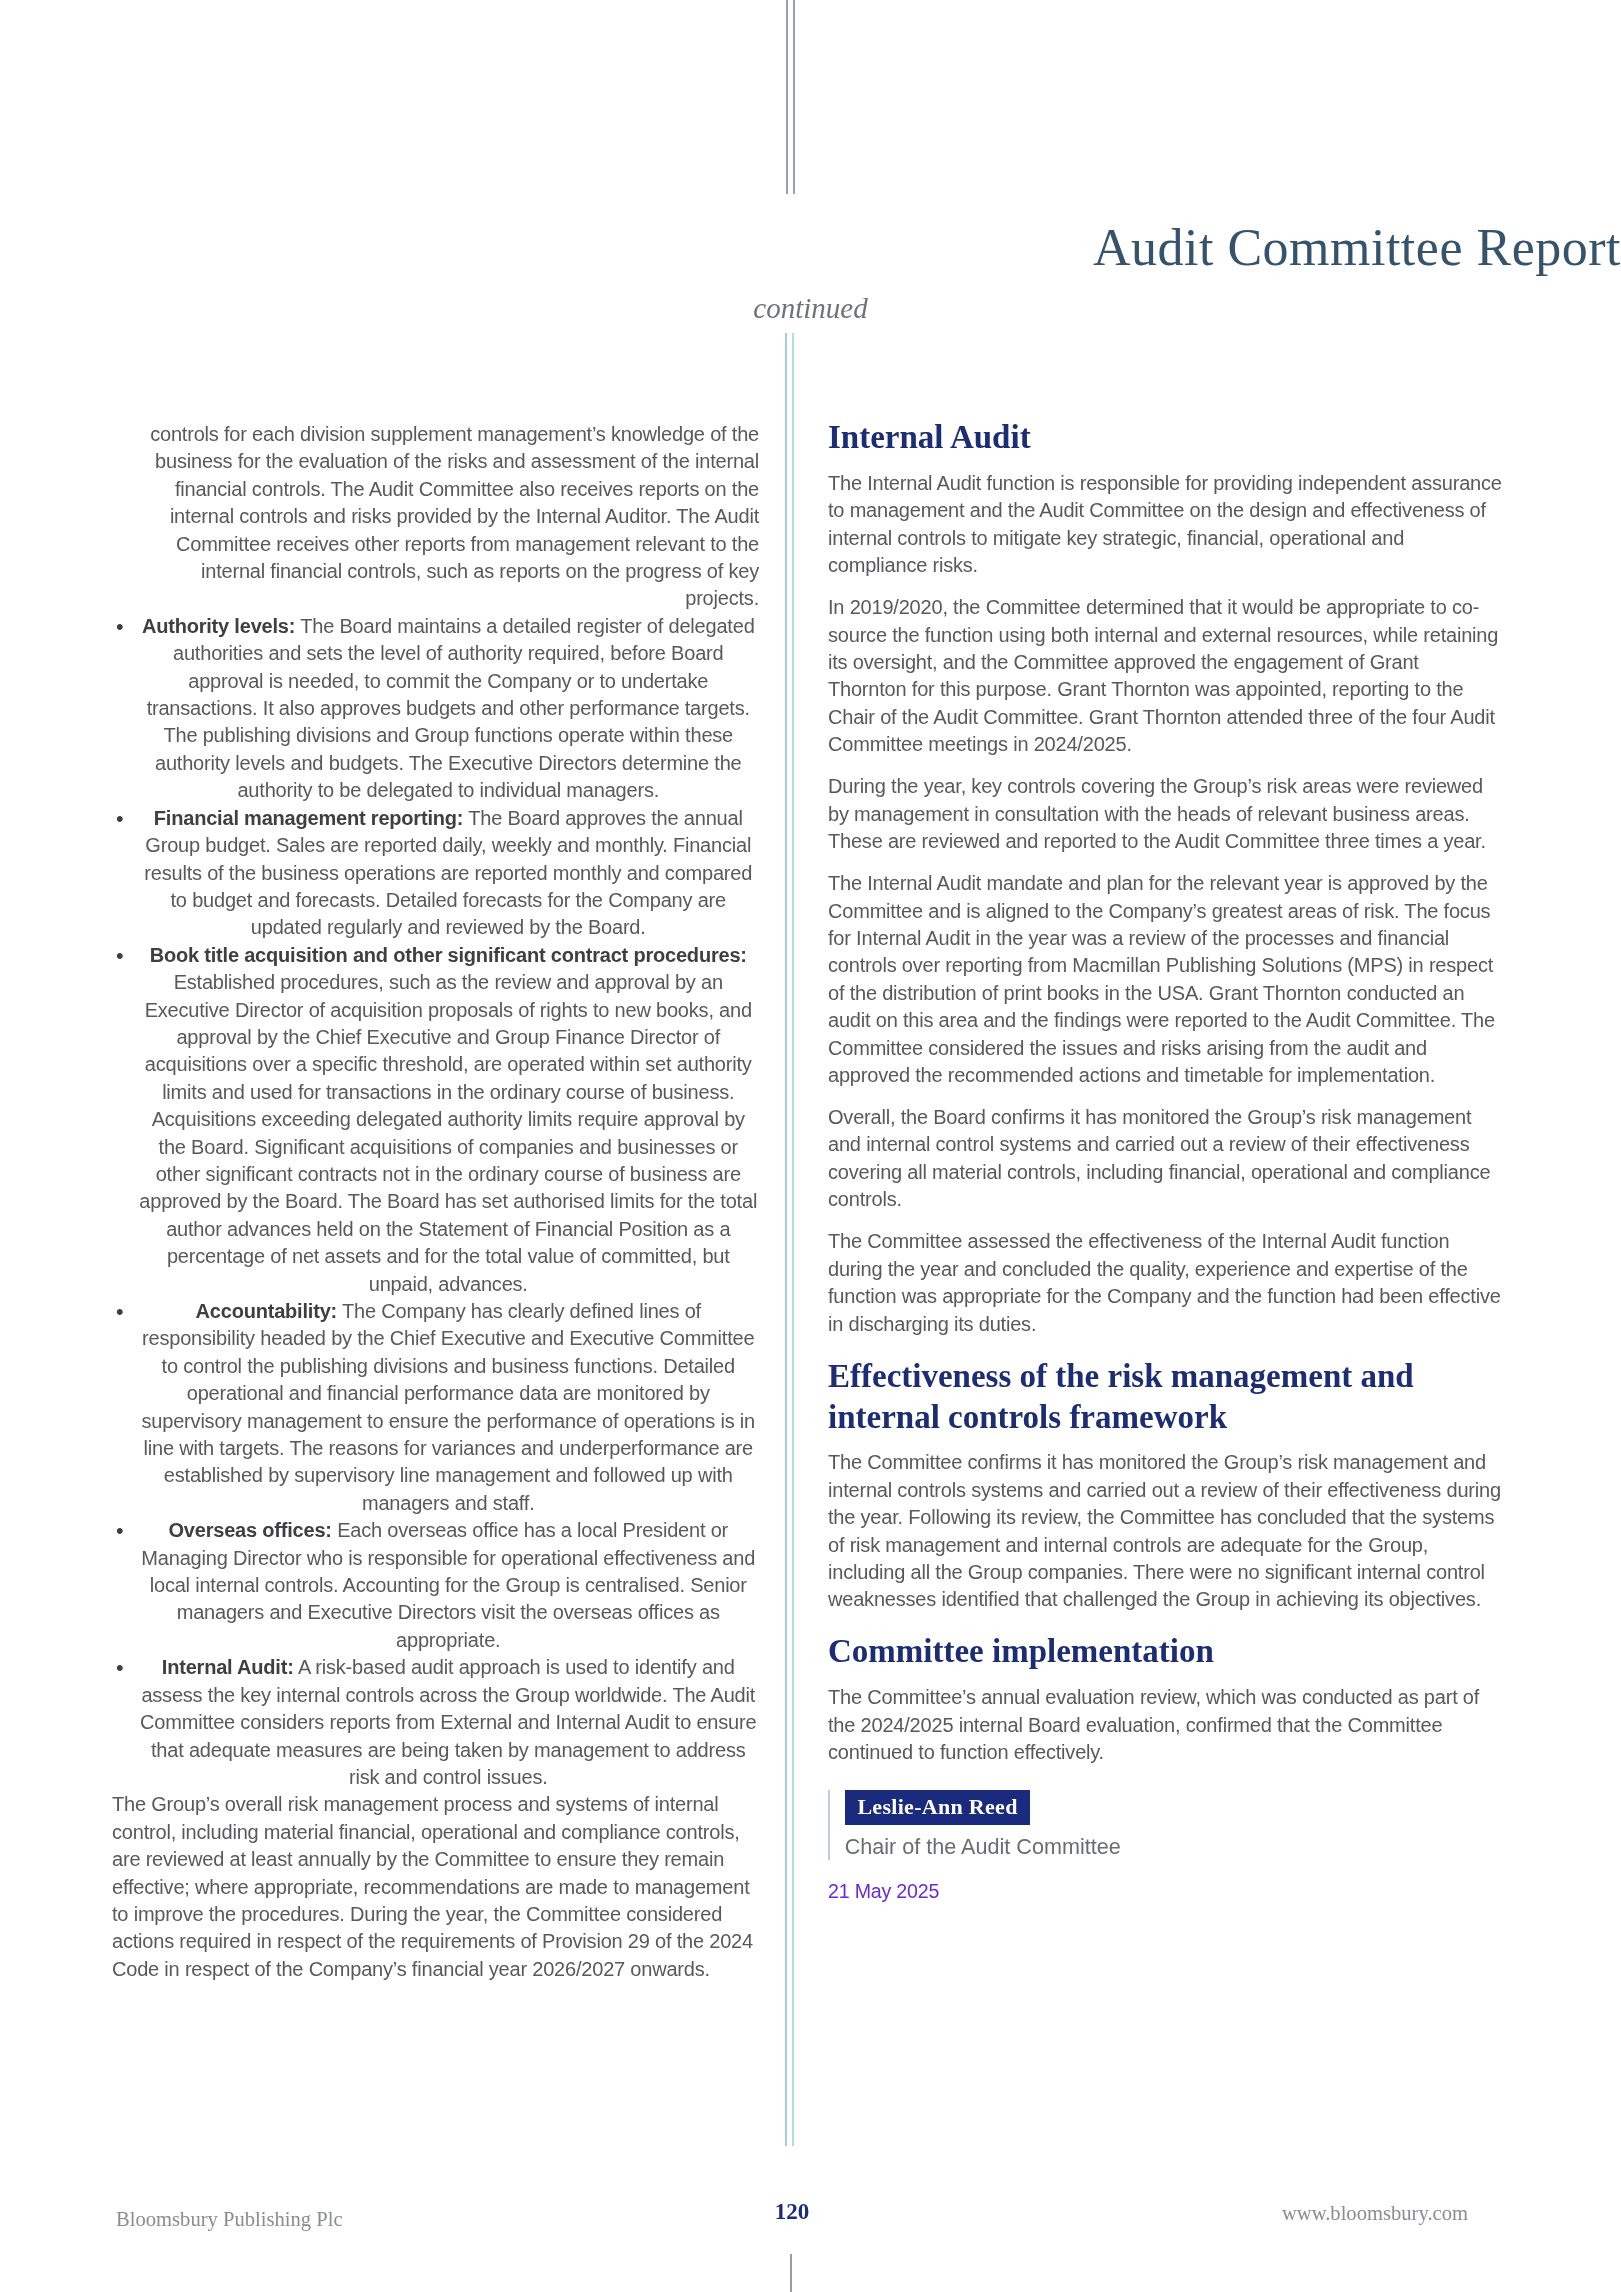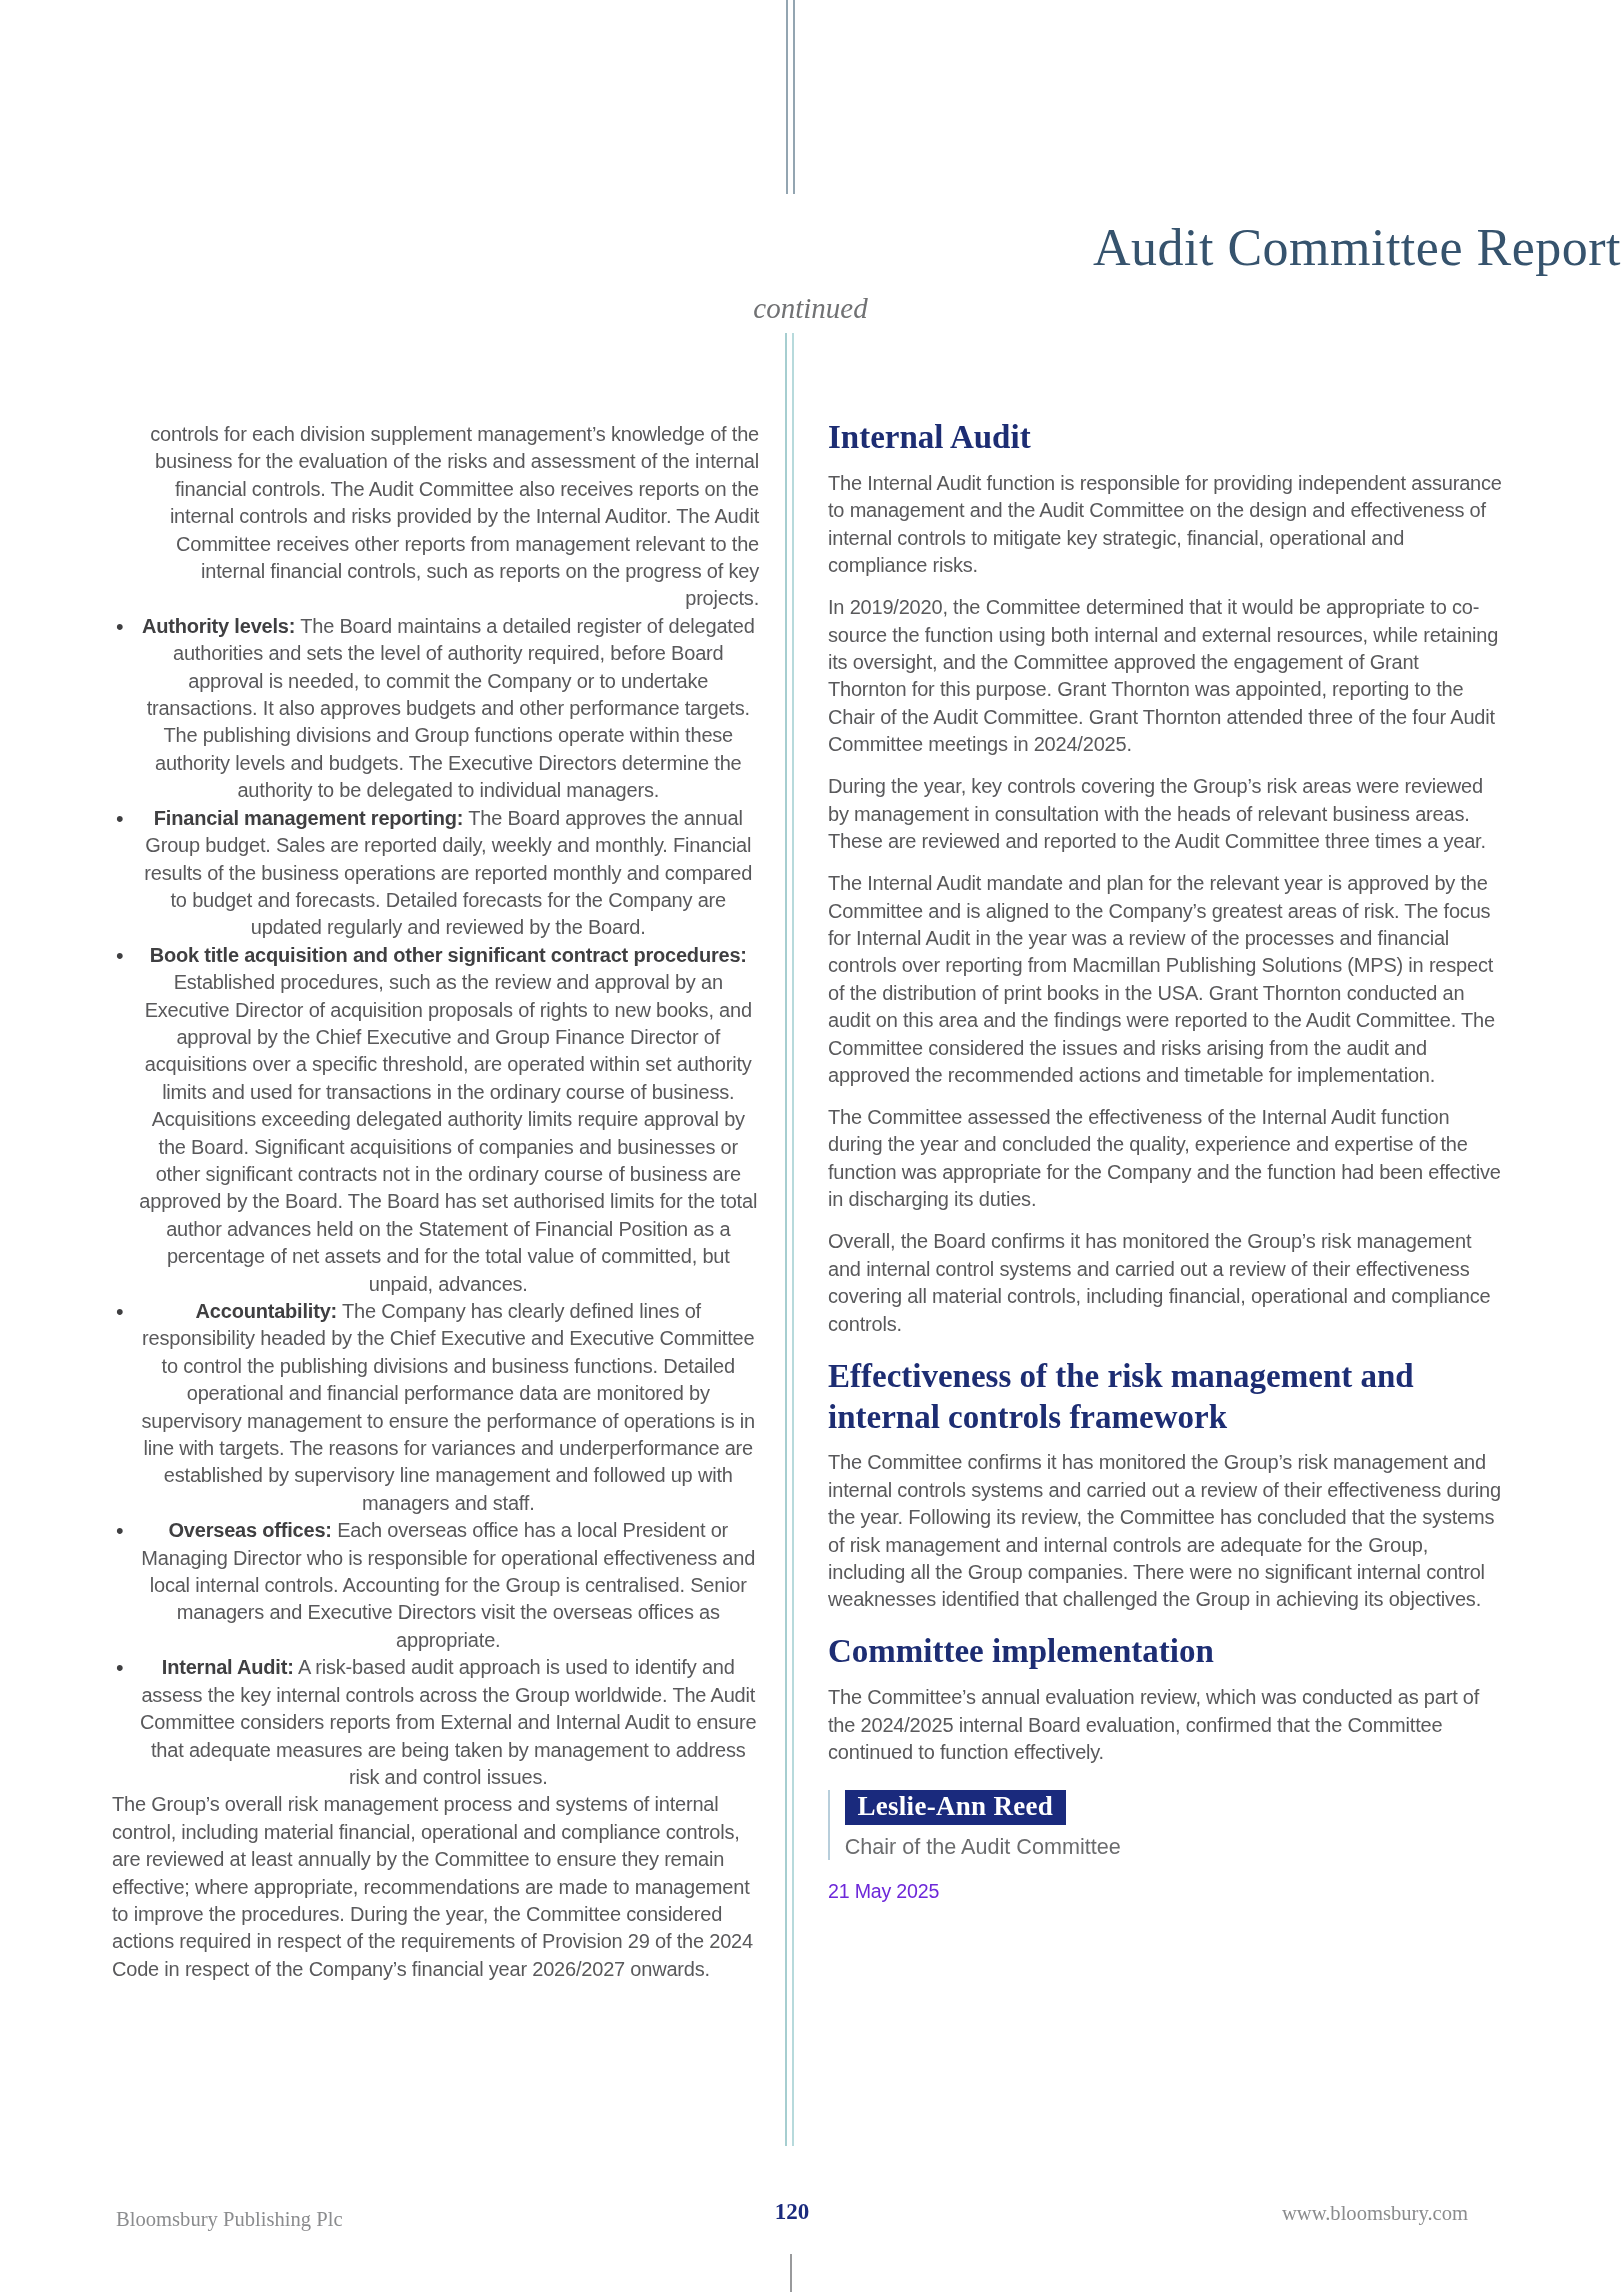--- a/index.html
+++ b/index.html
@@ -48,21 +48,21 @@
     font-size:33px; line-height:41px; color:#1d2d73; letter-spacing:0;
     margin-bottom:11.8px;
   }
   .col-right p { margin-bottom:14.7px; }
   .col-right .section { margin-bottom:17.6px; }
   
   .sig { margin-top:23.5px; }
   .sig-bar { border-left:2.9px solid #b8cedb; padding-left:14.7px; }
   .badge {
     display:inline-block; background:#1a2a7d; color:#ffffff;
-    font-family:"Liberation Serif", serif; font-weight:bold; font-size:27px;
+    font-family:"Liberation Serif", serif; font-weight:bold; font-size:22px;
     padding:2.9px 12.7px 4.9px 12.7px; letter-spacing:0.3px;
   }
   .role { font-size:21.6px; color:#6b6c6e; margin-top:7.8px; letter-spacing:0; }
   .date { font-size:19.6px; color:#6d28d9; margin-top:17.6px; }
   
   footer {
     position:absolute; left:0; top:2199px; width:1621px; height:33px;
     font-family:"Liberation Serif", serif; color:#8b8c8e; font-size:20.6px;
   }
   .f-left  { position:absolute; left:116px; top:2.9px;margin-top:6px; }
@@ -115,22 +115,22 @@
   <p class="closing">The Group’s overall risk management process and systems of internal control, including material financial, operational and compliance controls, are reviewed at least annually by the Committee to ensure they remain effective; where appropriate, recommendations are made to management to improve the procedures. During the year, the Committee considered actions required in respect of the requirements of Provision 29 of the 2024 Code in respect of the Company’s financial year 2026/2027 onwards.</p>
 </section>
 
 <section class="col col-right">
   <div class="section">
     <h2>Internal Audit</h2>
     <p>The Internal Audit function is responsible for providing independent assurance to management and the Audit Committee on the design and effectiveness of internal controls to mitigate key strategic, financial, operational and compliance risks.</p>
     <p>In 2019/2020, the Committee determined that it would be appropriate to co-source the function using both internal and external resources, while retaining its oversight, and the Committee approved the engagement of Grant Thornton for this purpose. Grant Thornton was appointed, reporting to the Chair of the Audit Committee. Grant Thornton attended three of the four Audit Committee meetings in 2024/2025.</p>
     <p>During the year, key controls covering the Group’s risk areas were reviewed by management in consultation with the heads of relevant business areas. These are reviewed and reported to the Audit Committee three times a year.</p>
     <p>The Internal Audit mandate and plan for the relevant year is approved by the Committee and is aligned to the Company’s greatest areas of risk. The focus for Internal Audit in the year was a review of the processes and financial controls over reporting from Macmillan Publishing Solutions (MPS) in respect of the distribution of print books in the USA. Grant Thornton conducted an audit on this area and the findings were reported to the Audit Committee. The Committee considered the issues and risks arising from the audit and approved the recommended actions and timetable for implementation.</p>
+    <p>Overall, the Board confirms it has monitored the Group’s risk management and internal control systems and carried out a review of their effectiveness covering all material controls, including financial, operational and compliance controls.</p>
     <p>The Committee assessed the effectiveness of the Internal Audit function during the year and concluded the quality, experience and expertise of the function was appropriate for the Company and the function had been effective in discharging its duties.</p>
-    <p>Overall, the Board confirms it has monitored the Group’s risk management and internal control systems and carried out a review of their effectiveness covering all material controls, including financial, operational and compliance controls.</p>
   </div>
   <div class="section">
     <h2>Effectiveness of the risk management and internal controls framework</h2>
     <p>The Committee confirms it has monitored the Group’s risk management and internal controls systems and carried out a review of their effectiveness during the year. Following its review, the Committee has concluded that the systems of risk management and internal controls are adequate for the Group, including all the Group companies. There were no significant internal control weaknesses identified that challenged the Group in achieving its objectives.</p>
   </div>
   <div class="section">
     <h2>Committee implementation</h2>
     <p>The Committee’s annual evaluation review, which was conducted as part of the 2024/2025 internal Board evaluation, confirmed that the Committee continued to function effectively.</p>
   </div>
   <div class="sig">

